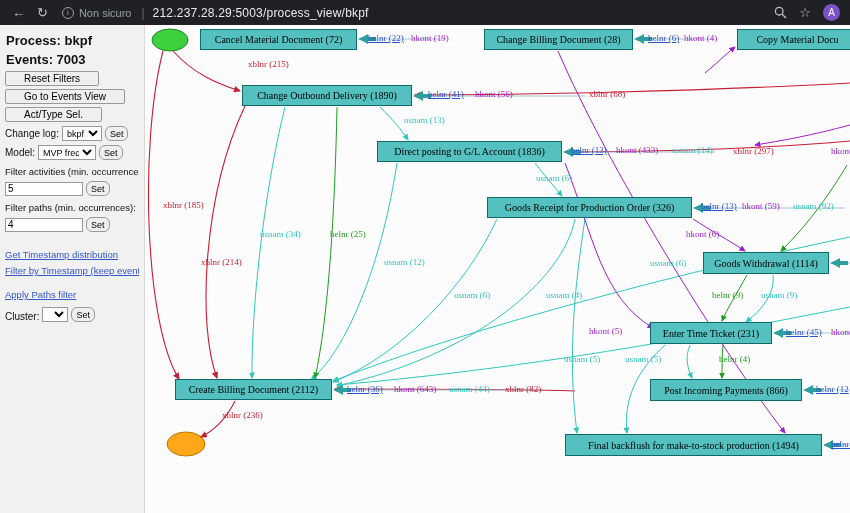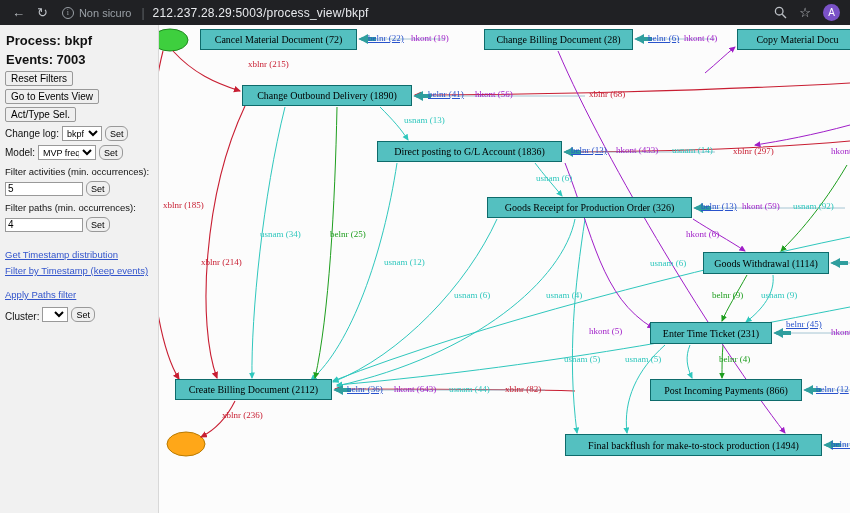--- a/index.html
+++ b/index.html
@@ -11,23 +11,23 @@
   .info-circle { width:12px; height:12px; border:1px solid #9aa0a6; border-radius:50%; color:#9aa0a6; font-size:8px; line-height:10px; text-align:center; margin-left:14px; font-family:"Liberation Serif",serif; }
   .sec-label { color:#9aa0a6; font-size:11px; margin-left:5px; }
   .tb-divider { color:#5f6368; margin:0 8px 0 10px; font-size:12px; }
   .tb-url { color:#e8eaed; font-size:12px; letter-spacing:.2px; }
   .tb-right { margin-left:auto; display:flex; align-items:center; }
   .tb-star { color:#bdc1c6; font-size:13px; margin-right:12px; cursor:pointer; }
   .tb-search { margin-right:12px; cursor:pointer; display:flex; }
   .avatar { width:17px; height:17px; border-radius:50%; background:#7a52c7; color:#fff; font-size:10px; line-height:17px; text-align:center; margin-right:10px; cursor:pointer; }
 
   
-  .sidebar { position:absolute; left:0; top:25px; width:159px; height:488px; background:#f1f1f1; border-right:1px solid #d8d8d8; padding:6px 5px; font-size:10px; color:#111; z-index:5; }
+  .sidebar { position:absolute; left:0; top:25px; width:145px; height:488px; background:#f1f1f1; border-right:1px solid #d8d8d8; padding:6px 5px; font-size:10px; color:#111; z-index:5; }
   .sb-title { font-size:13px; font-weight:bold; margin:2px 0 4px 1px; }
-  .sb-btn { display:block; font-size:10px; padding:1px 5px; margin:3px 0; background:#efefef; border:1px solid #999; border-radius:2px; cursor:pointer; font-family:"Liberation Sans",sans-serif; }
+  .sb-btn { display:block; font-size:10px; padding:1px 18px; margin:3px 0; background:#efefef; border:1px solid #999; border-radius:2px; cursor:pointer; font-family:"Liberation Sans",sans-serif; }
   .sb-row { display:flex; align-items:center; margin:4px 0; white-space:nowrap; }
   .sb-row label { margin-right:3px; }
   .sb-select { font-size:9px; height:15px; max-width:58px; border:1px solid #999; background:#fff; }
   .sb-set { font-size:9px; padding:0 4px; margin-left:3px; height:15px; background:#efefef; border:1px solid #999; border-radius:6px; cursor:pointer; }
   .sb-lbl { white-space:nowrap; overflow:hidden; margin-top:6px; font-size:9.5px; }
   .sb-input { width:78px; height:14px; font-size:10px; border:1px solid #999; background:#fff; padding:0 2px; }
   .sb-link { display:block; color:#3355cc; text-decoration:underline; font-size:9.5px; margin-top:5px; cursor:pointer; white-space:nowrap; overflow:hidden; }
   .gap { height:8px; }
 
   
@@ -234,21 +234,21 @@
   <span class="elabel xblnr" style="left:56px;top:232px">xblnr (214)</span>
   <span class="elabel usnam" style="left:309px;top:265px">usnam (6)</span>
   <span class="elabel usnam" style="left:401px;top:265px">usnam (4)</span>
   <span class="elabel belnr" style="left:567px;top:265px">belnr (9)</span>
   <span class="elabel usnam" style="left:616px;top:265px">usnam (9)</span>
   <span class="elabel hkont" style="left:444px;top:301px">hkont (5)</span>
   <span class="elabel usnam" style="left:419px;top:329px">usnam (5)</span>
   <span class="elabel usnam" style="left:480px;top:329px">usnam (5)</span>
   <span class="elabel belnr" style="left:574px;top:329px">belnr (4)</span>
   <span class="elabel xblnr" style="left:77px;top:385px">xblnr (236)</span>
-  <span class="elabel belnr-adj" style="left:641px;top:294px">belnr (45)</span>
+  <span class="elabel belnr-adj" style="left:641px;top:302px">belnr (45)</span>
   <span class="elabel hkont" style="left:686px;top:302px">hkont</span>
   <span class="elabel belnr-adj" style="left:671px;top:359px">belnr (12</span>
   <span class="elabel belnr-adj" style="left:202px;top:359px">belnr (36)</span>
   <span class="elabel hkont" style="left:249px;top:359px">hkont (643)</span>
   <span class="elabel usnam" style="left:304px;top:359px">usnam (44)</span>
   <span class="elabel xblnr" style="left:360px;top:359px">xblnr (82)</span>
   <span class="elabel belnr-adj" style="left:686px;top:414px">belnr (3</span>
 </div>
 
 </body></html>

